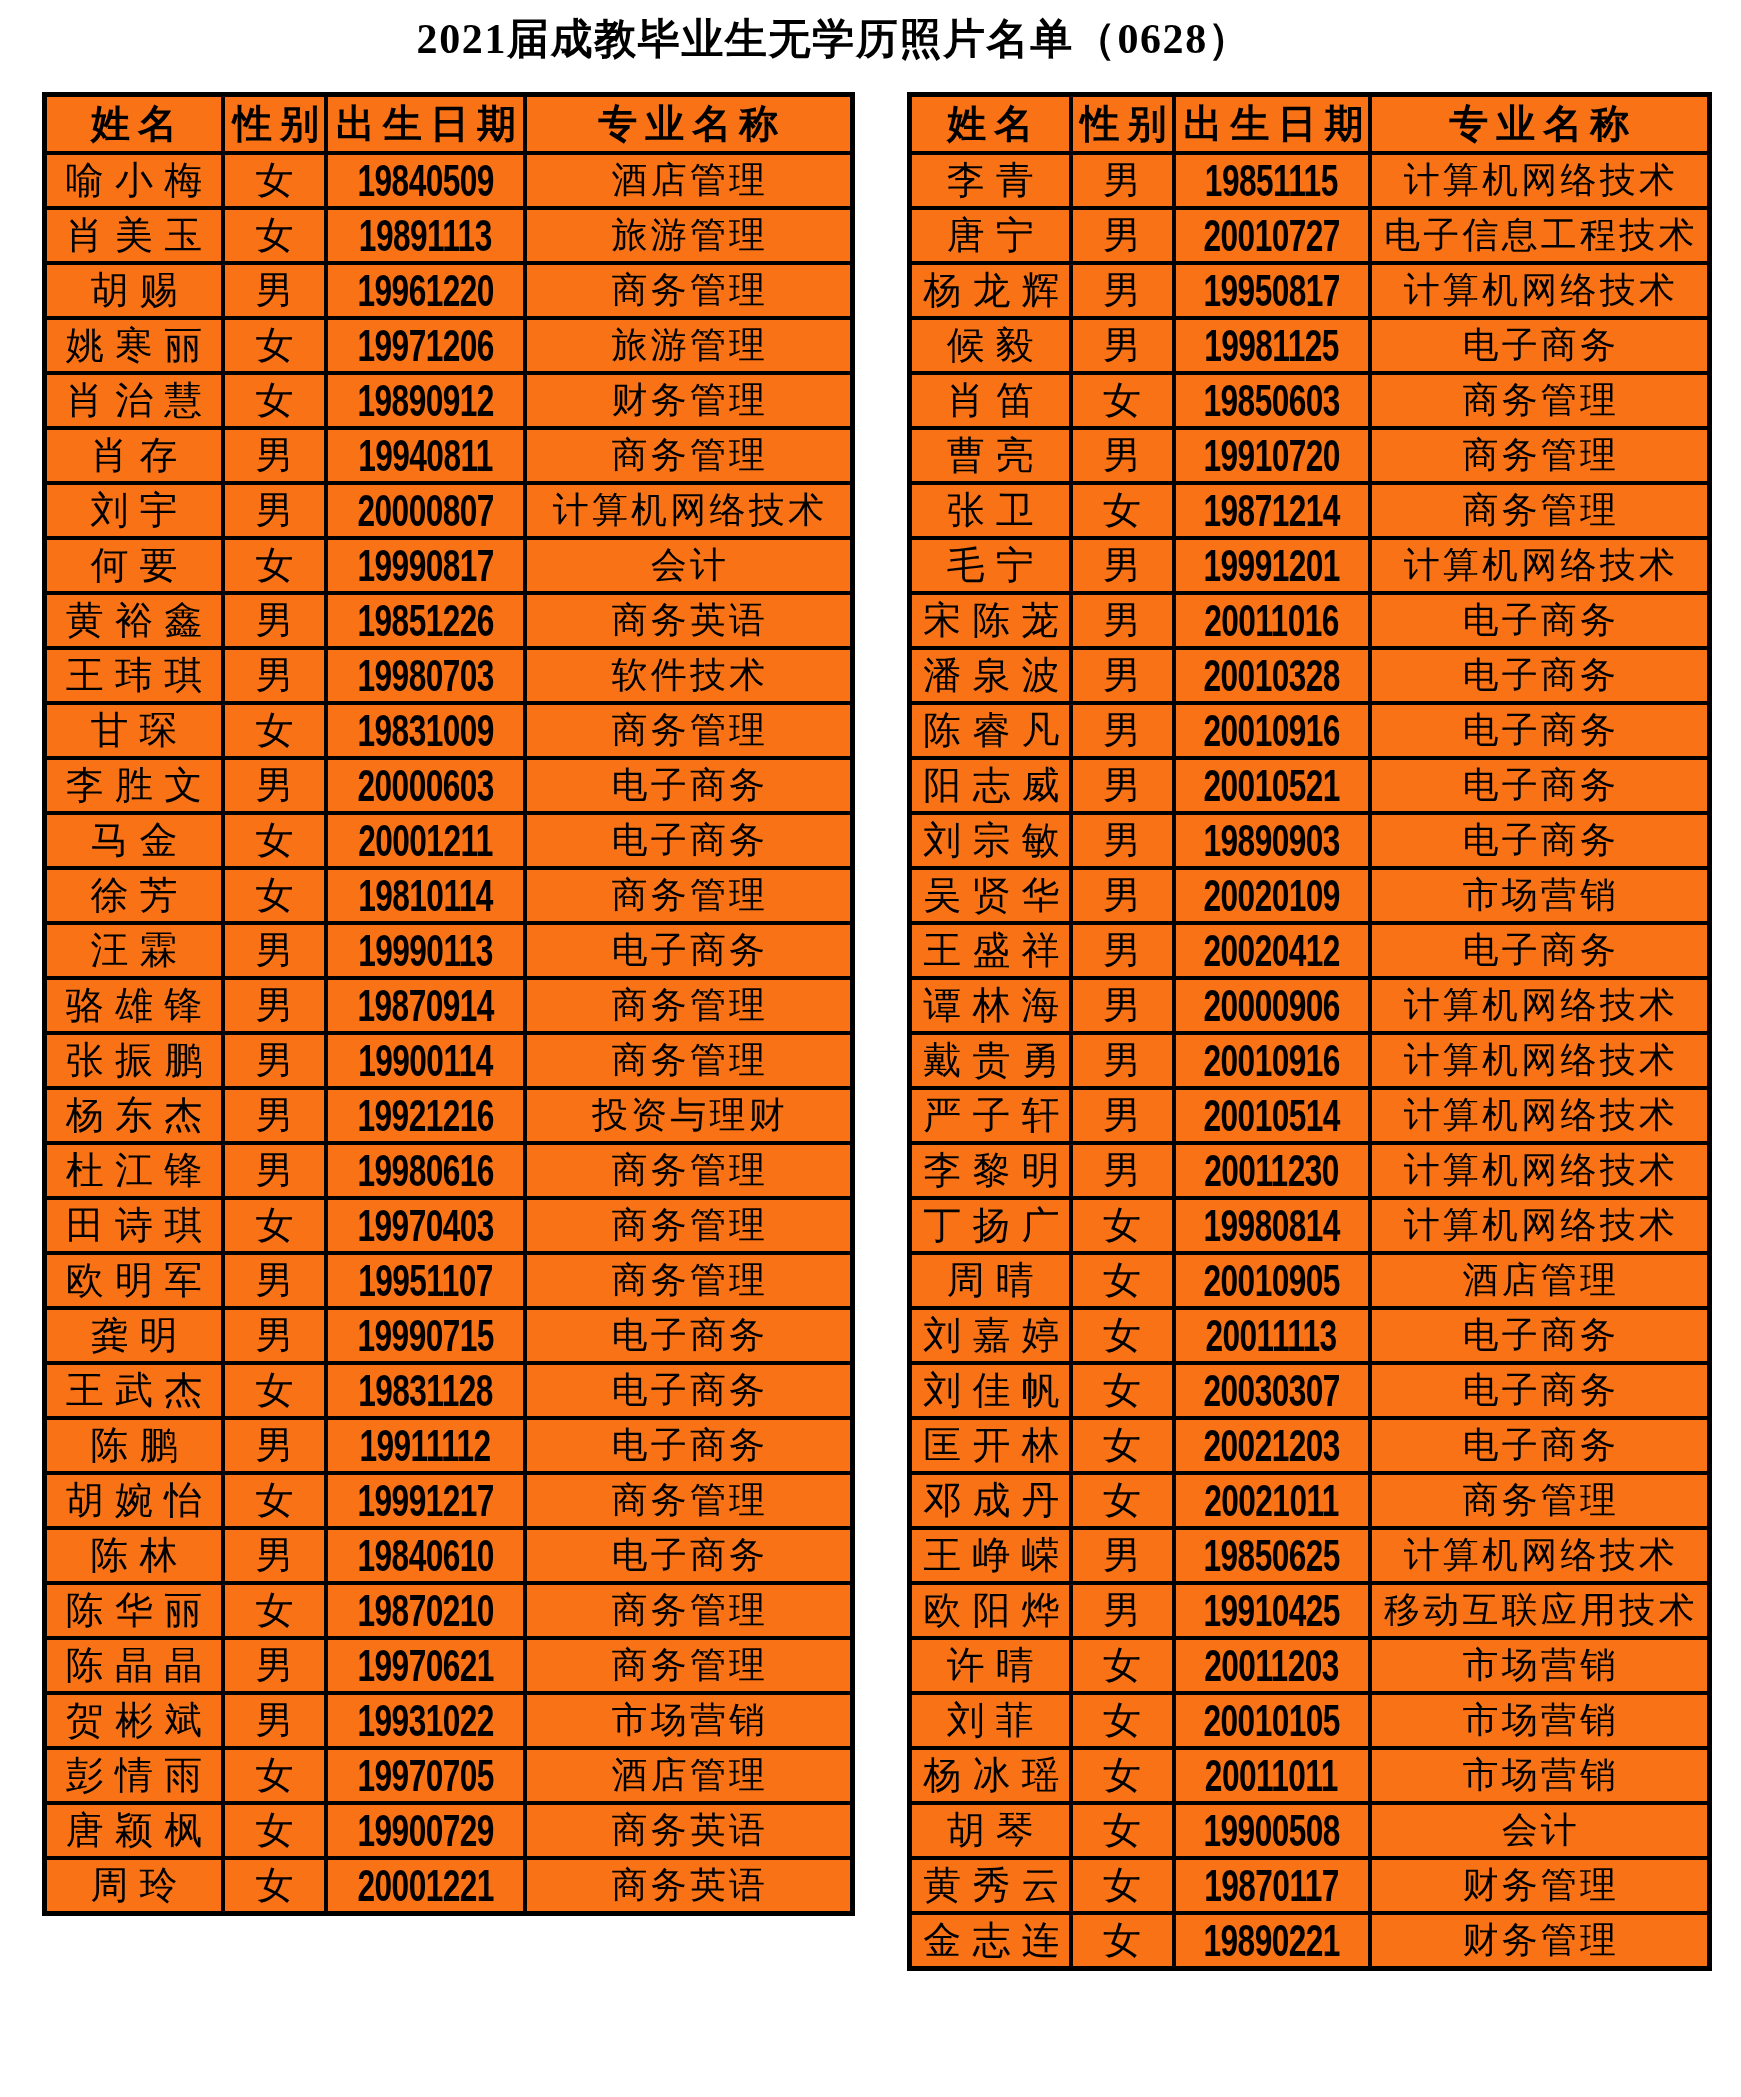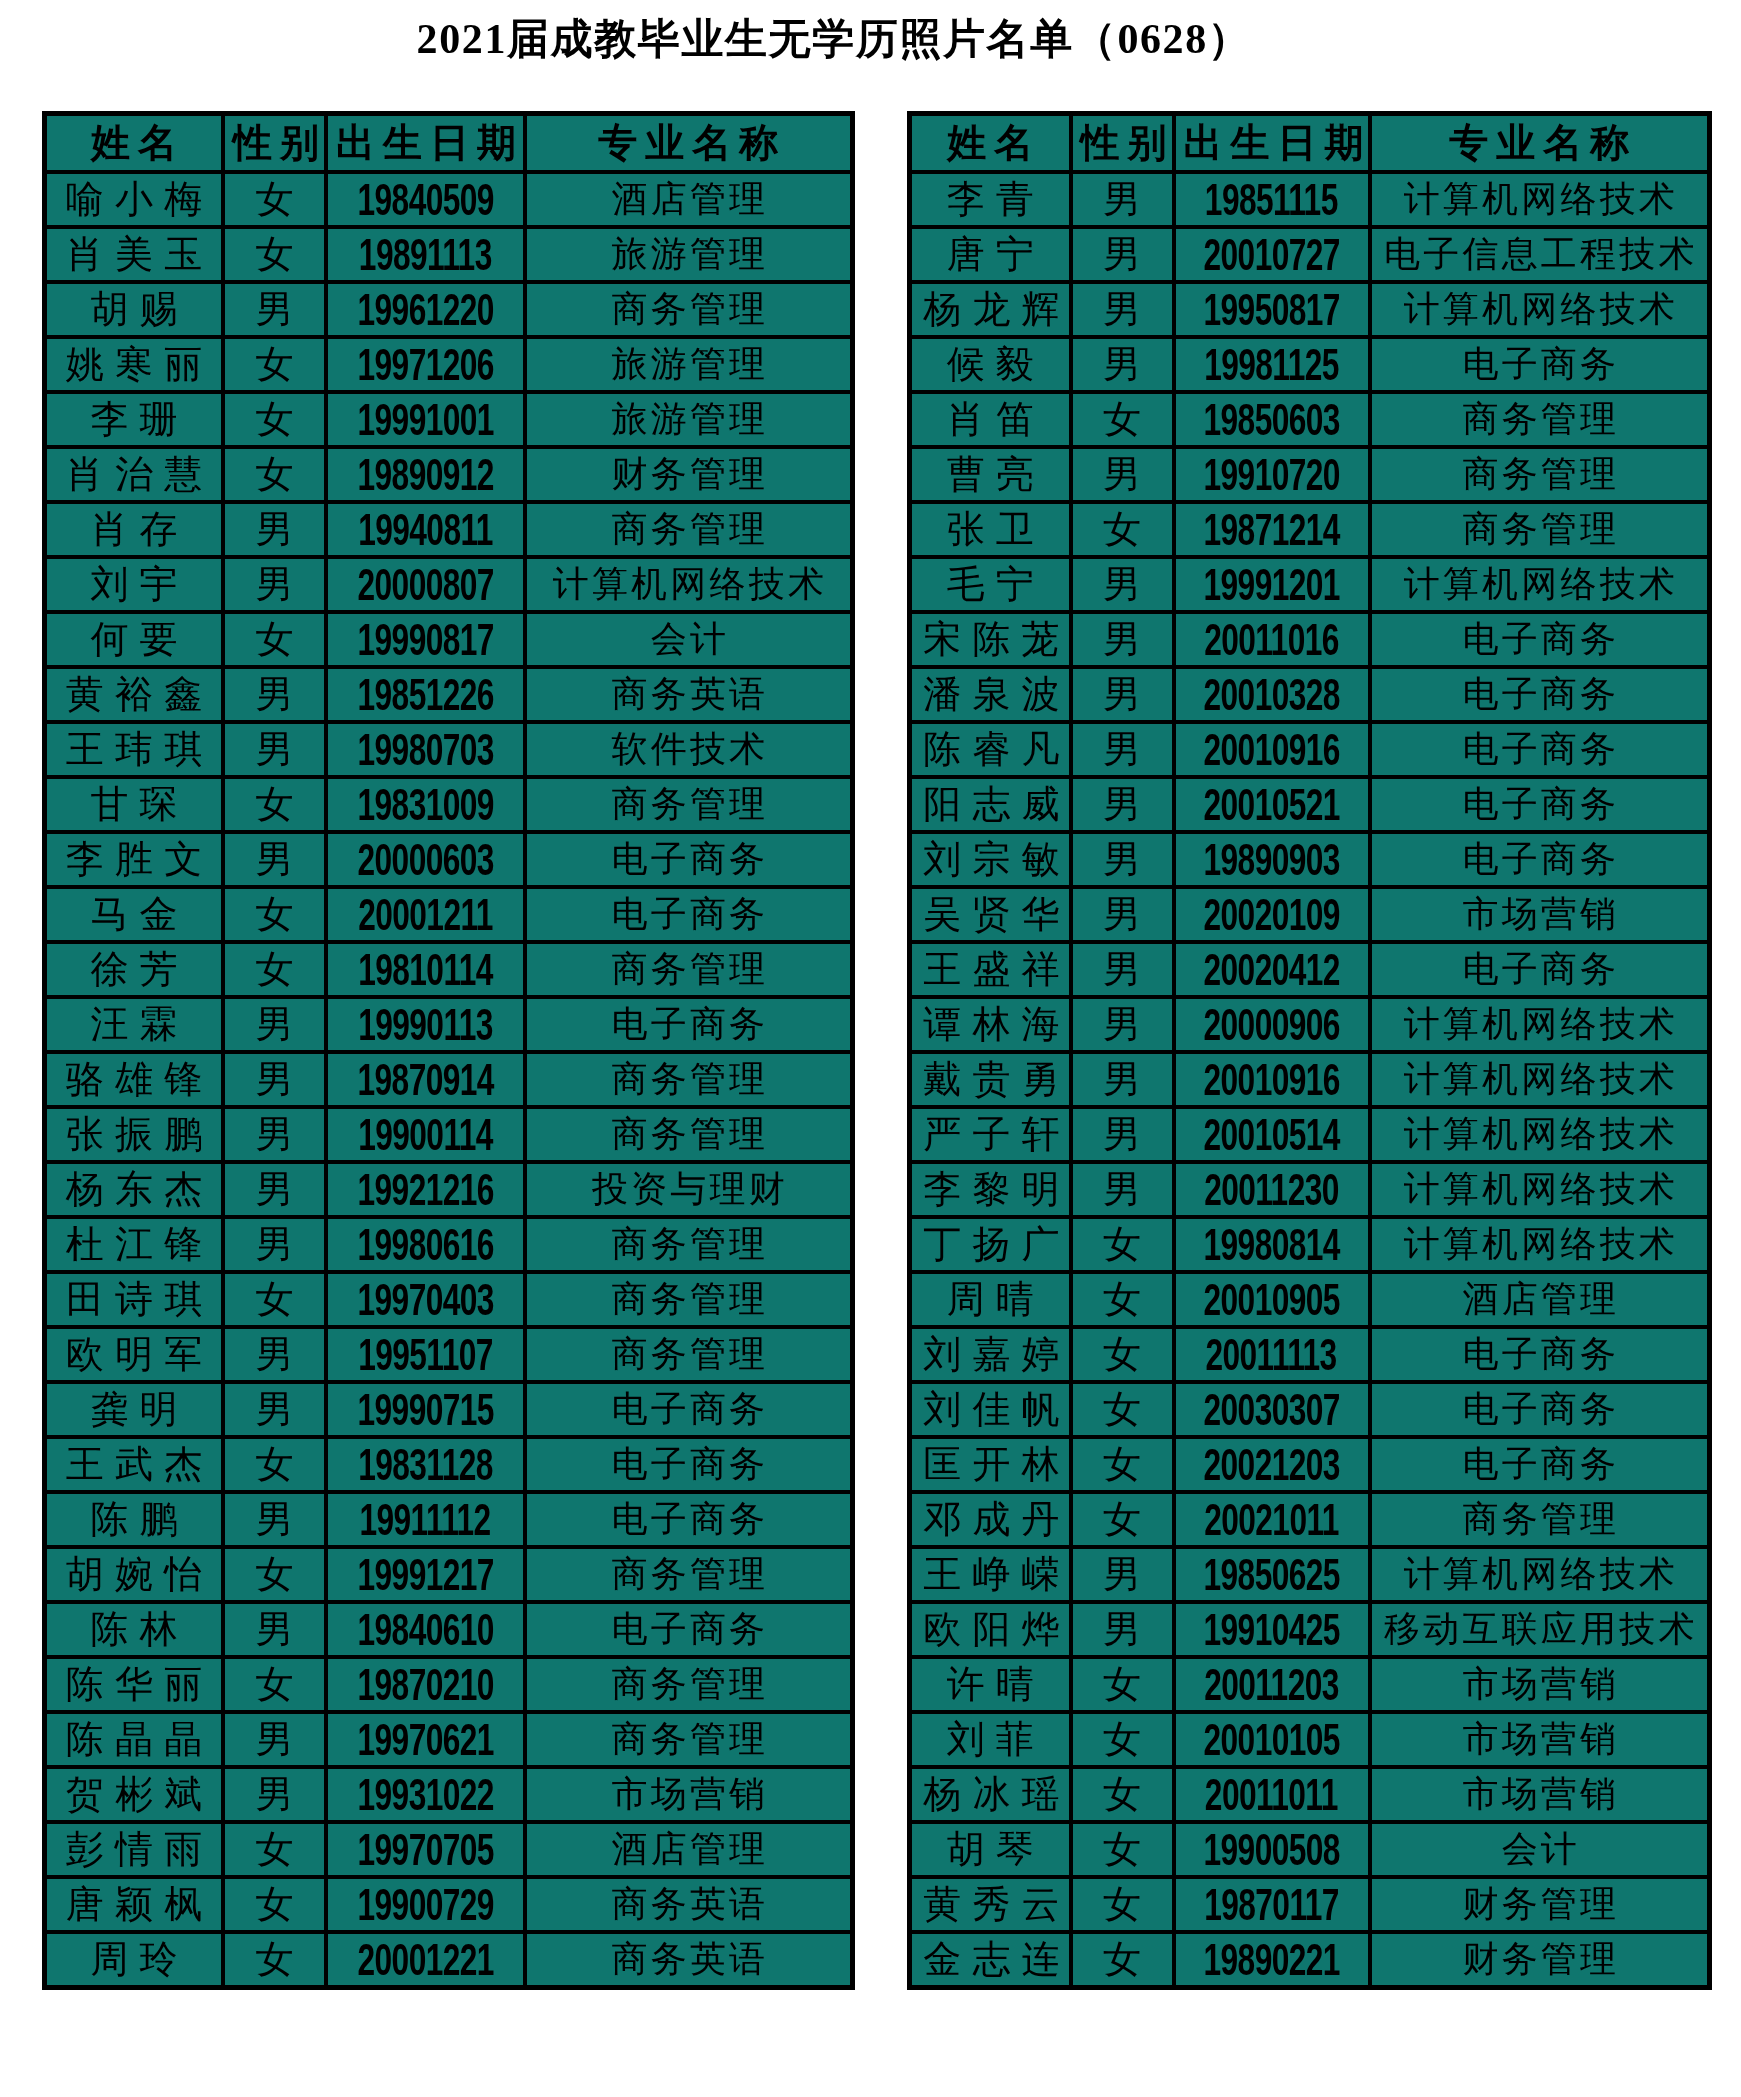--- a/index.html
+++ b/index.html
@@ -21,25 +21,25 @@
     left: 0;
     width: 1668px;
     text-align: center;
     font-size: 42px;
     font-weight: bold;
     letter-spacing: 1.6px;
     white-space: nowrap;
   }
   table.roster {
     position: absolute;
-    top: 111px;
+    top: 92px;
     border-collapse: collapse;
     table-layout: fixed;
     border: 5.6px solid #000;
-    background: #0f766e;
+    background: #f97316;
   }
   #left-table  { left: 42px;  width: 813px; }
   #right-table { left: 907px; width: 799px; }
   th, td {
     border: 4px solid #000;
     text-align: center;
     vertical-align: middle;
     padding: 0;
     height: 51px;
     overflow: hidden;
@@ -111,26 +111,20 @@
         <td class="col-date"><span class="num">19961220</span></td>
         <td class="col-major">商务管理</td>
       </tr>
       <tr>
         <td class="col-name">姚寒丽</td>
         <td class="col-gender">女</td>
         <td class="col-date"><span class="num">19971206</span></td>
         <td class="col-major">旅游管理</td>
       </tr>
       <tr>
-        <td class="col-name">李珊</td>
-        <td class="col-gender">女</td>
-        <td class="col-date"><span class="num">19991001</span></td>
-        <td class="col-major">旅游管理</td>
-      </tr>
-      <tr>
         <td class="col-name">肖治慧</td>
         <td class="col-gender">女</td>
         <td class="col-date"><span class="num">19890912</span></td>
         <td class="col-major">财务管理</td>
       </tr>
       <tr>
         <td class="col-name">肖存</td>
         <td class="col-gender">男</td>
         <td class="col-date"><span class="num">19940811</span></td>
         <td class="col-major">商务管理</td>

